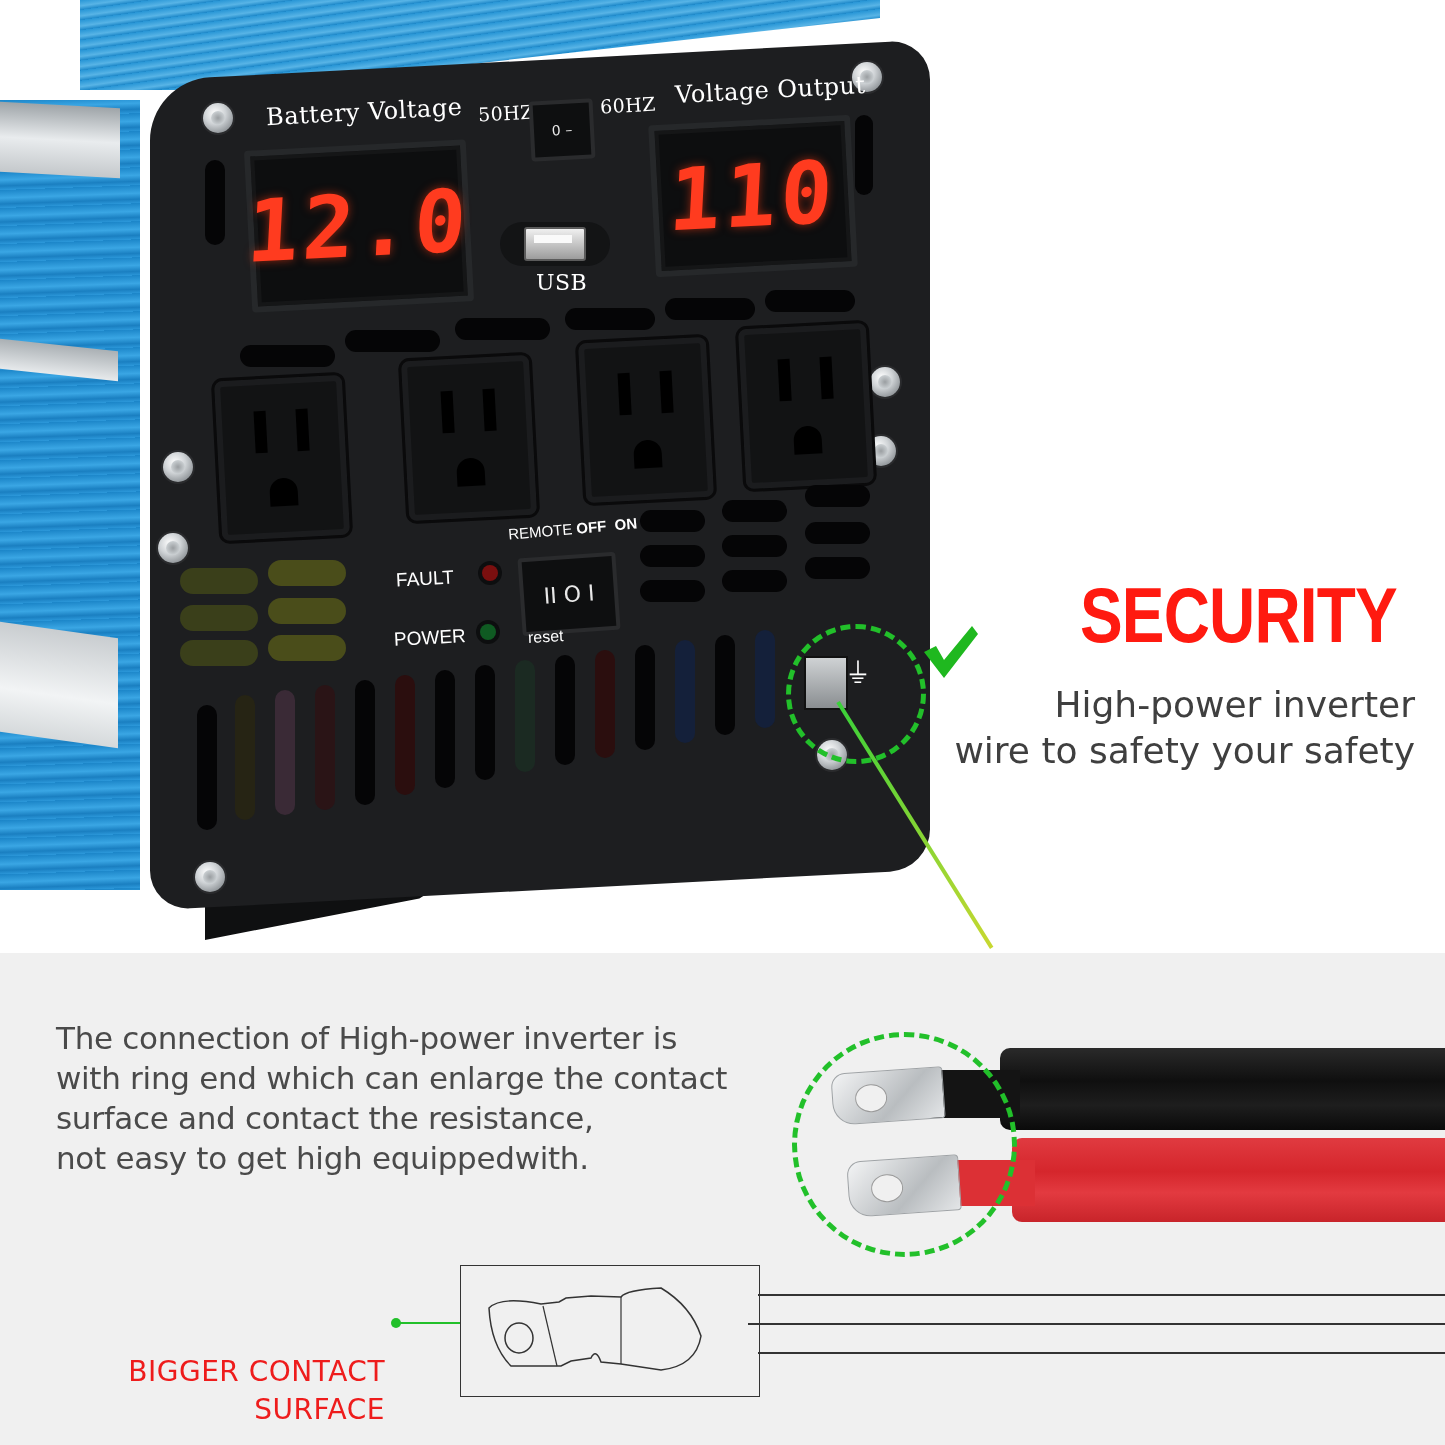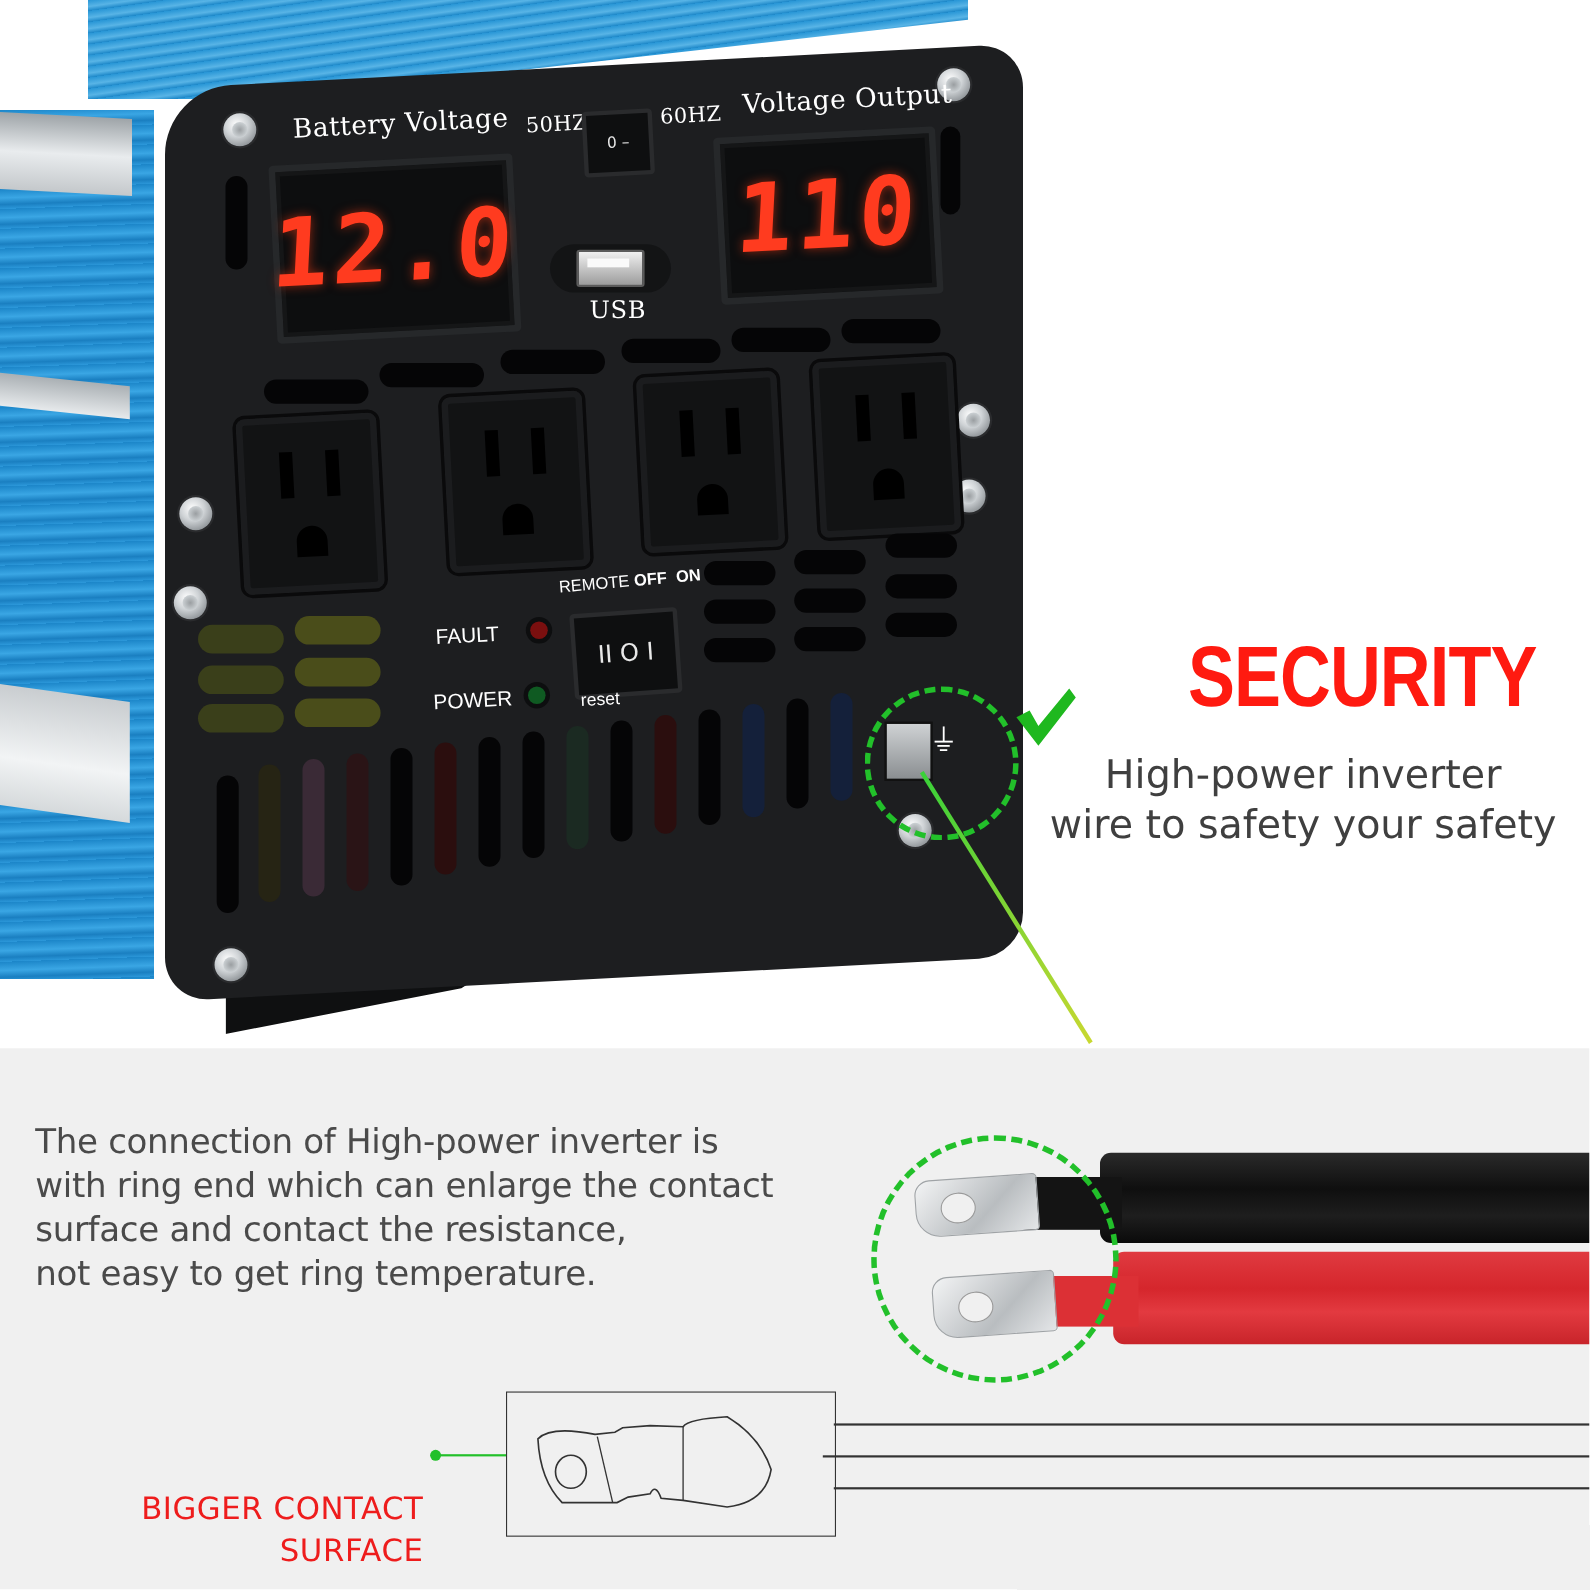--- a/index.html
+++ b/index.html
@@ -38,23 +38,23 @@
   .vent-h { background:#050506; border-radius:14px; }
 
   .led { width:16px; height:16px; border-radius:50%; box-shadow:0 0 0 4px #0d0e0f; }
   .panel-text { color:#ffffff; font-family:"Liberation Sans", sans-serif; font-size:19px; }
 
   .ground-box { left:804px; top:656px; width:40px; height:50px; background:linear-gradient(180deg,#cfd2d4,#8a8e91); border:2px solid #111; }
   .dashed-circle { border:5px dashed #22c02a; border-radius:50%; }
   .wire { height:4px; background:linear-gradient(90deg,#39d139,#c8d830); transform-origin:0 50%; }
 
   .security-title { left:1080px; top:570px; font-family:"Liberation Sans", sans-serif; font-weight:bold; color:#ff1a10; font-size:78px; letter-spacing:-1px; transform:scaleX(0.82); transform-origin:left top; }
-  .security-desc { right:30px; top:682px; text-align:center; color:#3f3f3f; font-family:"DejaVu Sans", sans-serif; font-size:36px; line-height:46px; }
-
-  .conn-text { left:32px; top:1018px; color:#4a4a4a; font-family:"DejaVu Sans", sans-serif; font-size:31px; line-height:40px; letter-spacing:-0.3px; }
+  .security-desc { right:30px; top:682px; text-align:right; color:#3f3f3f; font-family:"DejaVu Sans", sans-serif; font-size:36px; line-height:46px; }
+
+  .conn-text { left:56px; top:1018px; color:#4a4a4a; font-family:"DejaVu Sans", sans-serif; font-size:31px; line-height:40px; letter-spacing:-0.3px; }
 
   .cable { height:90px; border-radius:10px 0 0 10px; }
   .lug { background:linear-gradient(135deg,#f3f4f5,#b9bdc0 60%,#e4e6e8); border:1px solid #9fa3a6; border-radius:14px 4px 4px 22px; }
   .lug-hole { position:absolute; left:22px; width:30px; height:26px; border-radius:50%; background:#f0f0f0; border:1px solid #9a9a9a; }
 
   .bigger-label { right:1060px; top:1353px; text-align:right; color:#ee1c1c; font-family:"DejaVu Sans", sans-serif; font-size:28px; line-height:38px; letter-spacing:0.5px; }
   .diagram-box { left:460px; top:1265px; width:298px; height:130px; border:1.5px solid #333; background:#f0f0f0; }
   .hline { height:1.5px; background:#333; }
 </style>
 </head>
@@ -193,21 +193,21 @@
   <div>High-power inverter</div>
   <div>wire to safety your safety</div>
 </div>
 
 <div class="abs bottom"></div>
 
 <div class="abs conn-text">
   <div>The connection of High-power inverter is</div>
   <div>with ring end which can enlarge the contact</div>
   <div>surface and contact the resistance,</div>
-  <div>not easy to get ring temperature.</div>
+  <div>not easy to get high equippedwith.</div>
 </div>
 
 <div class="abs cable" style="left:1000px;top:1048px;width:445px;height:82px;background:linear-gradient(180deg,#2a2a2a 0%,#0f0f0f 40%,#1e1e1e 70%,#0a0a0a 100%);"></div>
 <div class="abs" style="left:930px;top:1070px;width:90px;height:48px;background:#141414;"></div>
 <div class="abs cable" style="left:1012px;top:1138px;width:433px;height:84px;background:linear-gradient(180deg,#e03a40 0%,#d5262c 40%,#e33a40 65%,#c8242a 100%);"></div>
 <div class="abs" style="left:955px;top:1160px;width:80px;height:46px;background:#dc3035;"></div>
 
 <div class="abs lug" style="left:832px;top:1070px;width:110px;height:50px;transform:rotate(-4deg);">
   <div class="lug-hole" style="top:12px;"></div>
 </div>

